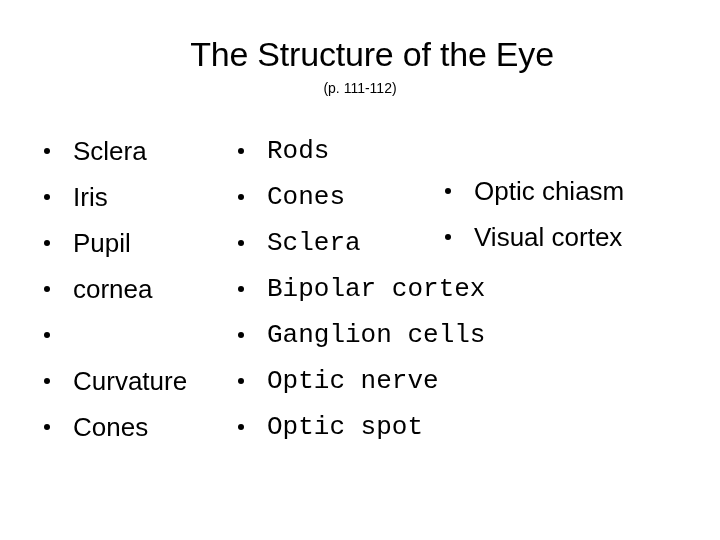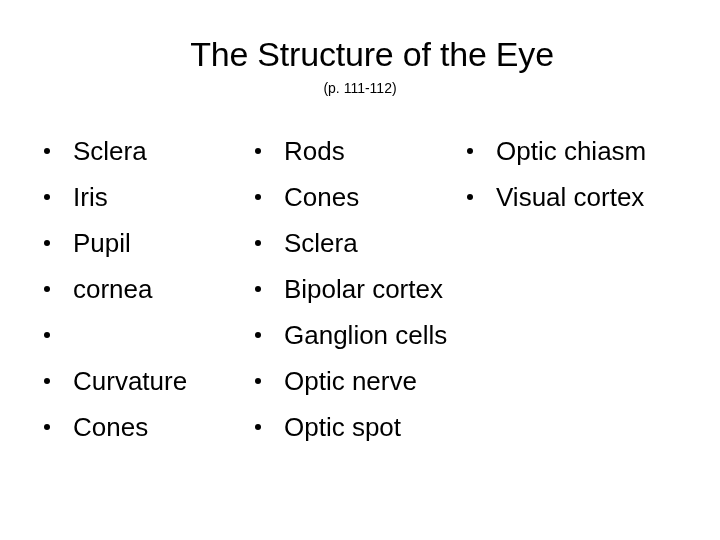--- a/index.html
+++ b/index.html
@@ -48,22 +48,22 @@
     left: 0;
     top: 128px;
     width: 675px;
     height: 330px;
   }
   .column {
     position: absolute;
     top: 0;
   }
   .col-1 { left: 40px;  width: 200px; }
-  .col-2 { left: 251px; width: 205px; }
-  .col-3 { left: 463px; width: 250px; }
+  .col-2 { left: 234px; width: 205px; font-family: Liberation Mono, monospace; }
+  .col-3 { left: 441px; width: 250px; margin-top: 40px; }
 
   .bullet-list {
     list-style: none;
     margin: 0;
     padding: 0;
   }
   .bullet-item {
     position: relative;
     height: 46px;
     line-height: 46px;

